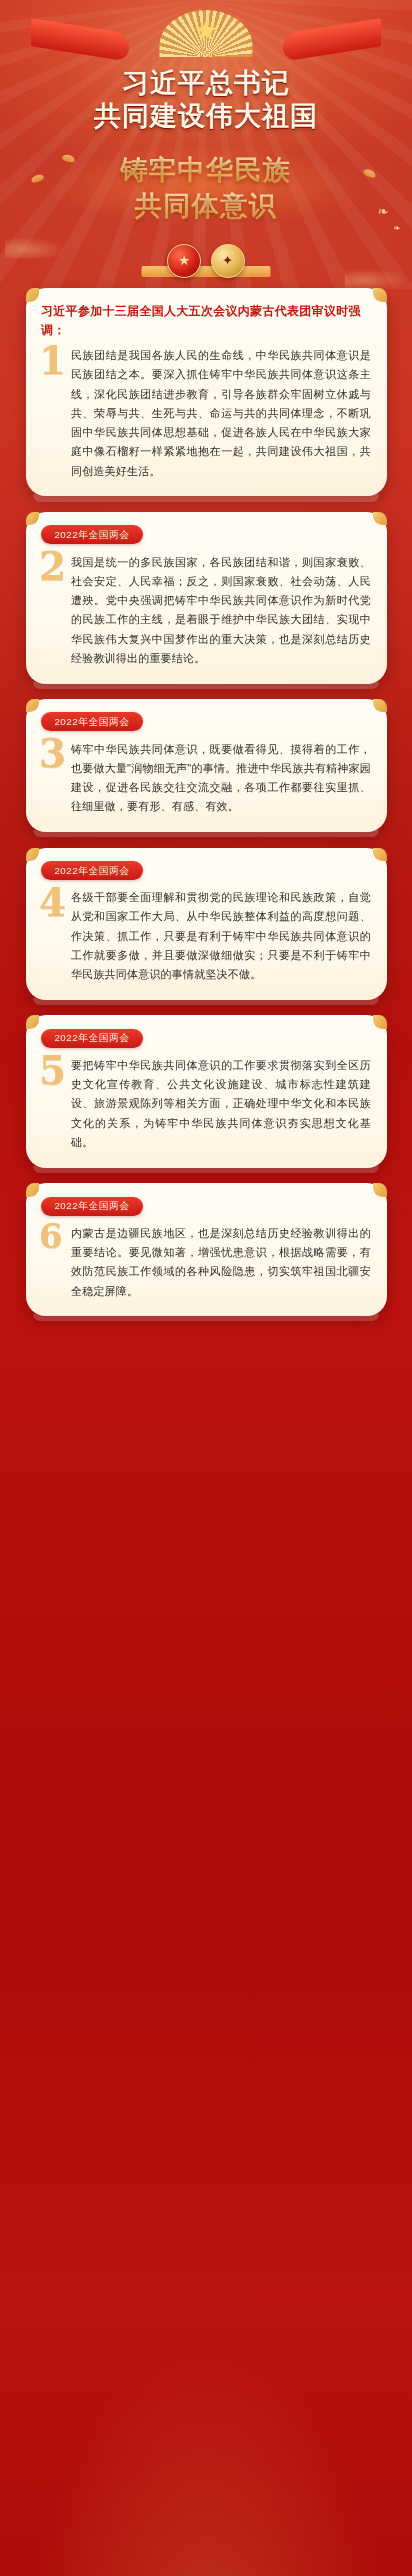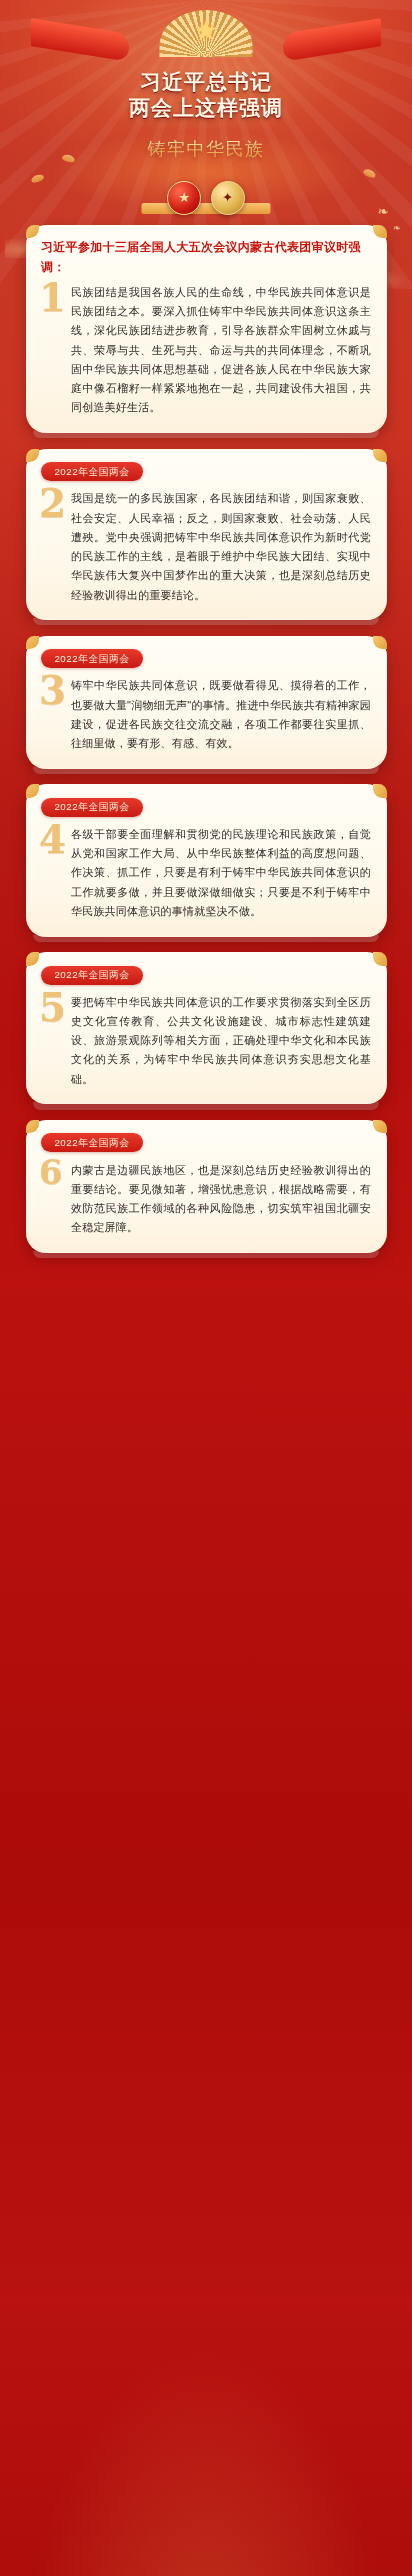--- a/index.html
+++ b/index.html
@@ -68,23 +68,23 @@
   .ribbon-l, .ribbon-r {
     position: absolute; top: 20.6px; width: 98px; height: 28px;
     background: linear-gradient(180deg, #ff5a3c, #c9150f);
     opacity:.9;
   }
   .ribbon-l { left: 31px; transform: skewY(9deg); border-radius: 3.1px 20.6px 20.6px 3.1px; }
   .ribbon-r { right: 31px; transform: skewY(-9deg); border-radius: 20.6px 3.1px 3.1px 20.6px; }
 
   .title-main {
     position: relative;
-    font-family: Liberation Sans, sans-serif;
+    font-family: Liberation Mono, monospace;
     font-weight: 700;
-    font-size: 21px;
+    font-size: 27px;
     line-height: 1.22;
     letter-spacing: 1px;
     color: #fff8e7;
     text-shadow:
       0 1px 0 #8c0d08,
       0 2.1px 5.2px rgba(80,0,0,.6),
       0 0 13.4px rgba(255,205,120,.45);
     padding: 2.1px 0 3.1px;
   }
   .title-sub-wrap {
@@ -95,22 +95,22 @@
   }
   .title-sub-wrap:before {
     content:"";
     position:absolute; left: 50%; top: 0; transform: translateX(-50%);
     width: 319px; height: 82px;
     background: radial-gradient(ellipse at center, rgba(255,150,60,.45) 0%, rgba(255,110,40,0) 70%);
   }
   .title-sub {
     position: relative;
     font-family: "DejaVu Serif", "Liberation Serif", serif;
-    font-weight: 400;
-    font-size: 18px;
+    font-weight: 700;
+    font-size: 27px;
     line-height: 1.35;
     letter-spacing: 1.5px;
     background: linear-gradient(180deg, #fff3cf 0%, #ffd87a 45%, #f0a437 100%);
     -webkit-background-clip: text;
     background-clip: text;
     color: transparent;
     text-shadow: 0 1.5px 4.1px rgba(90,10,0,.35);
   }
 
   
@@ -250,25 +250,26 @@
       <div class="ribbon-l"></div>
       <div class="ribbon-r"></div>
       <div class="emblem">
         <div class="fan2"></div>
         <div class="star">★</div>
       </div>
     </div>
 
     <div class="title-main">
       <div>习近平总书记</div>
-      <div>两会上这样强调</div>
+      <div>共同建设伟大祖国</div>
     </div>
 
     <div class="title-sub-wrap">
       <div class="title-sub">铸牢中华民族</div>
+      <div class="title-sub">共同体意识</div>
     </div>
 
     <div class="badges">
       <div class="badge-ribbon"></div>
       <div class="badge red">
         <span class="g">★</span>
       </div>
       <div class="badge">
         <span class="g">✦</span>
       </div>

